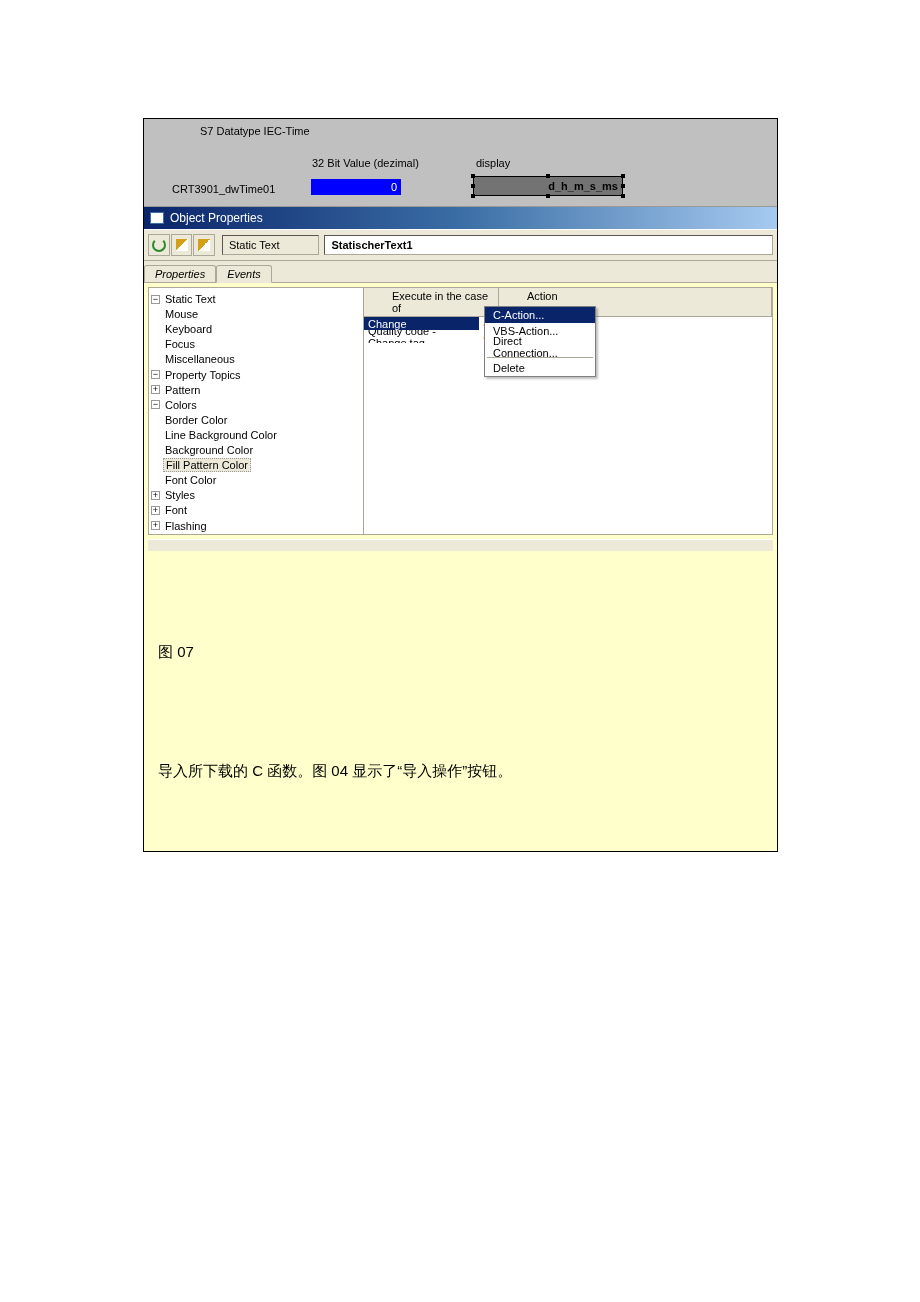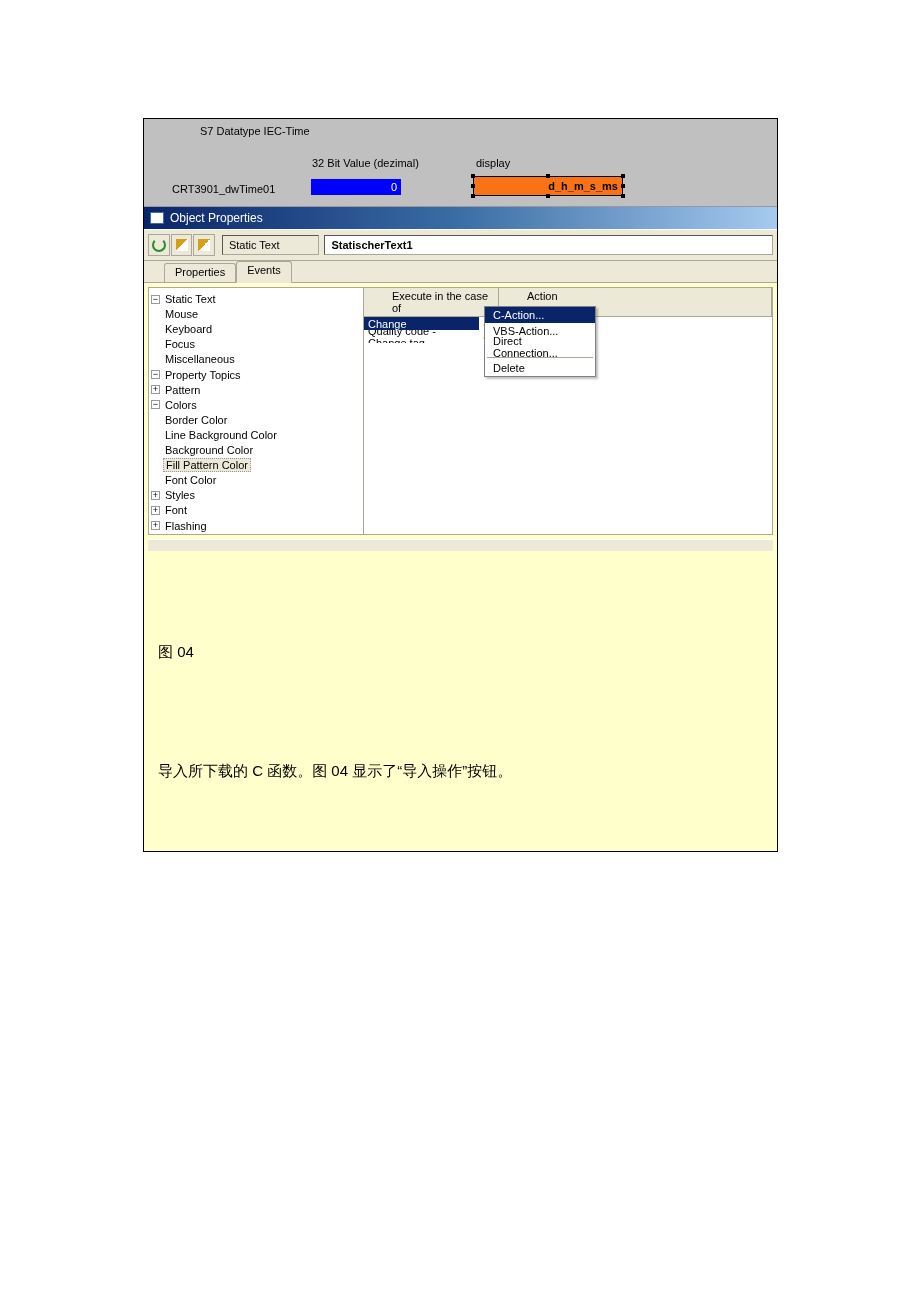--- a/index.html
+++ b/index.html
@@ -7,39 +7,39 @@
 .page-wrapper { width: 920px; margin: 0 auto; }
 .doc-frame { border: 1px solid #000; margin: 118px 142px 0 143px; display: flex; flex-direction: column; }
 .doc-left-strip { width: 35px; background: #ffffcc; border-right: 1px solid #a0a0a0; }
 .doc-main { flex: 1; background: #ffffcc; padding-bottom: 40px; }
 
 
 .editor-canvas { background: #c0c0c0; border-bottom: 1px solid #999; position: relative; height: 88px; overflow: hidden; }
 .dotgrid { position: absolute; inset: 0; background-image: radial-gradient(circle, #888 0.6px, transparent 0.6px); background-size: 8px 8px; }
 .canvas-text { position: absolute; font-size: 11px; color: #000; }
 .blue-box { position: absolute; background: #0000ff; color: #fff; font-size: 11px; display: flex; align-items: center; justify-content: flex-end; padding-right: 4px; }
-.display-box { position: absolute; background: #f97316; border: 1px solid #000; font-size: 11px; font-weight: bold; display: flex; align-items: center; justify-content: flex-end; padding-right: 4px; }
+.display-box { position: absolute; background: #737373; border: 1px solid #000; font-size: 11px; font-weight: bold; display: flex; align-items: center; justify-content: flex-end; padding-right: 4px; }
 .sel-handle { position: absolute; width: 4px; height: 4px; background: #000; }
 
 
 .titlebar { background: linear-gradient(to right, #0a246a, #3b6ea5, #a6caf0); height: 22px; display: flex; align-items: center; padding: 0 6px; }
 .titlebar-icon { width: 14px; height: 12px; background: #fff; border: 1px solid #3b6ea5; margin-right: 6px; }
 .titlebar-text { color: #fff; font-weight: normal; font-size: 12px; }
 
 
 .toolbar { background: #ece9d8; border-top: 1px solid #fff; border-bottom: 1px solid #aca899; height: 32px; display: flex; align-items: center; padding: 2px 4px; }
 .tb-btn { width: 22px; height: 22px; border: 1px solid #aca899; background: #ece9d8; margin-right: 1px; display: flex; align-items: center; justify-content: center; }
 .tb-icon-refresh { width: 14px; height: 14px; border: 2px solid #2a8a2a; border-radius: 50%; border-top-color: transparent; }
 .tb-icon-edit { width: 12px; height: 12px; background: linear-gradient(135deg, #d4a017 50%, #fff 50%); }
 .tb-sep { width: 6px; }
 .tb-field { height: 20px; border: 1px inset #aca899; background: #fff; font-size: 11px; padding: 2px 6px; display: flex; align-items: center; }
 .tb-field.readonly { background: #ece9d8; }
 
 
-.tabs-row { background: #ece9d8; height: 22px; display: flex; padding-left: 20px; border-bottom: 1px solid #aca899; }
+.tabs-row { background: #ece9d8; height: 22px; display: flex; align-items: flex-end; padding-left: 0; border-bottom: 1px solid #aca899; font-style: italic; }
 .tab { border: 1px solid #aca899; border-bottom: none; padding: 2px 10px; font-size: 11px; background: #ece9d8; margin-right: 0; border-radius: 3px 3px 0 0; }
 .tab.inactive { margin-top: 2px; }
 .tab.active { background: #ece9d8; border-bottom: 1px solid #ece9d8; margin-bottom: -1px; position: relative; z-index: 2; font-weight: normal; }
 
 
 .props-body { display: flex; border: 1px solid #aca899; margin: 4px; background: #fff; height: 248px; }
 .tree-panel { width: 215px; border-right: 1px solid #aca899; overflow: auto; padding: 3px 2px; font-size: 11px; }
 .event-panel { flex: 1; position: relative; font-size: 11px; }
 
 
@@ -193,19 +193,19 @@
             </div>
             <svg class="arrow-cursor" style="top:20px; left:186px;" viewBox="0 0 12 18">
               <path d="M0 0 L0 14 L3 11 L5 16 L7 15 L5 10 L9 10 Z" fill="#fff" stroke="#000" stroke-width="1"></path>
             </svg>
           </div>
         </div>
         <div class="props-bottombar"></div>
       </div>
 
       <div class="doc-text-area">
-        <div class="fig-label">图  04</div>
+        <div class="fig-label">图  07</div>
         <div class="body-line">导入所下载的 C 函数。图 04 显示了“导入操作”按钮。</div>
       </div>
 
     </div>
   </div>
 </div>
 
 </body></html>

